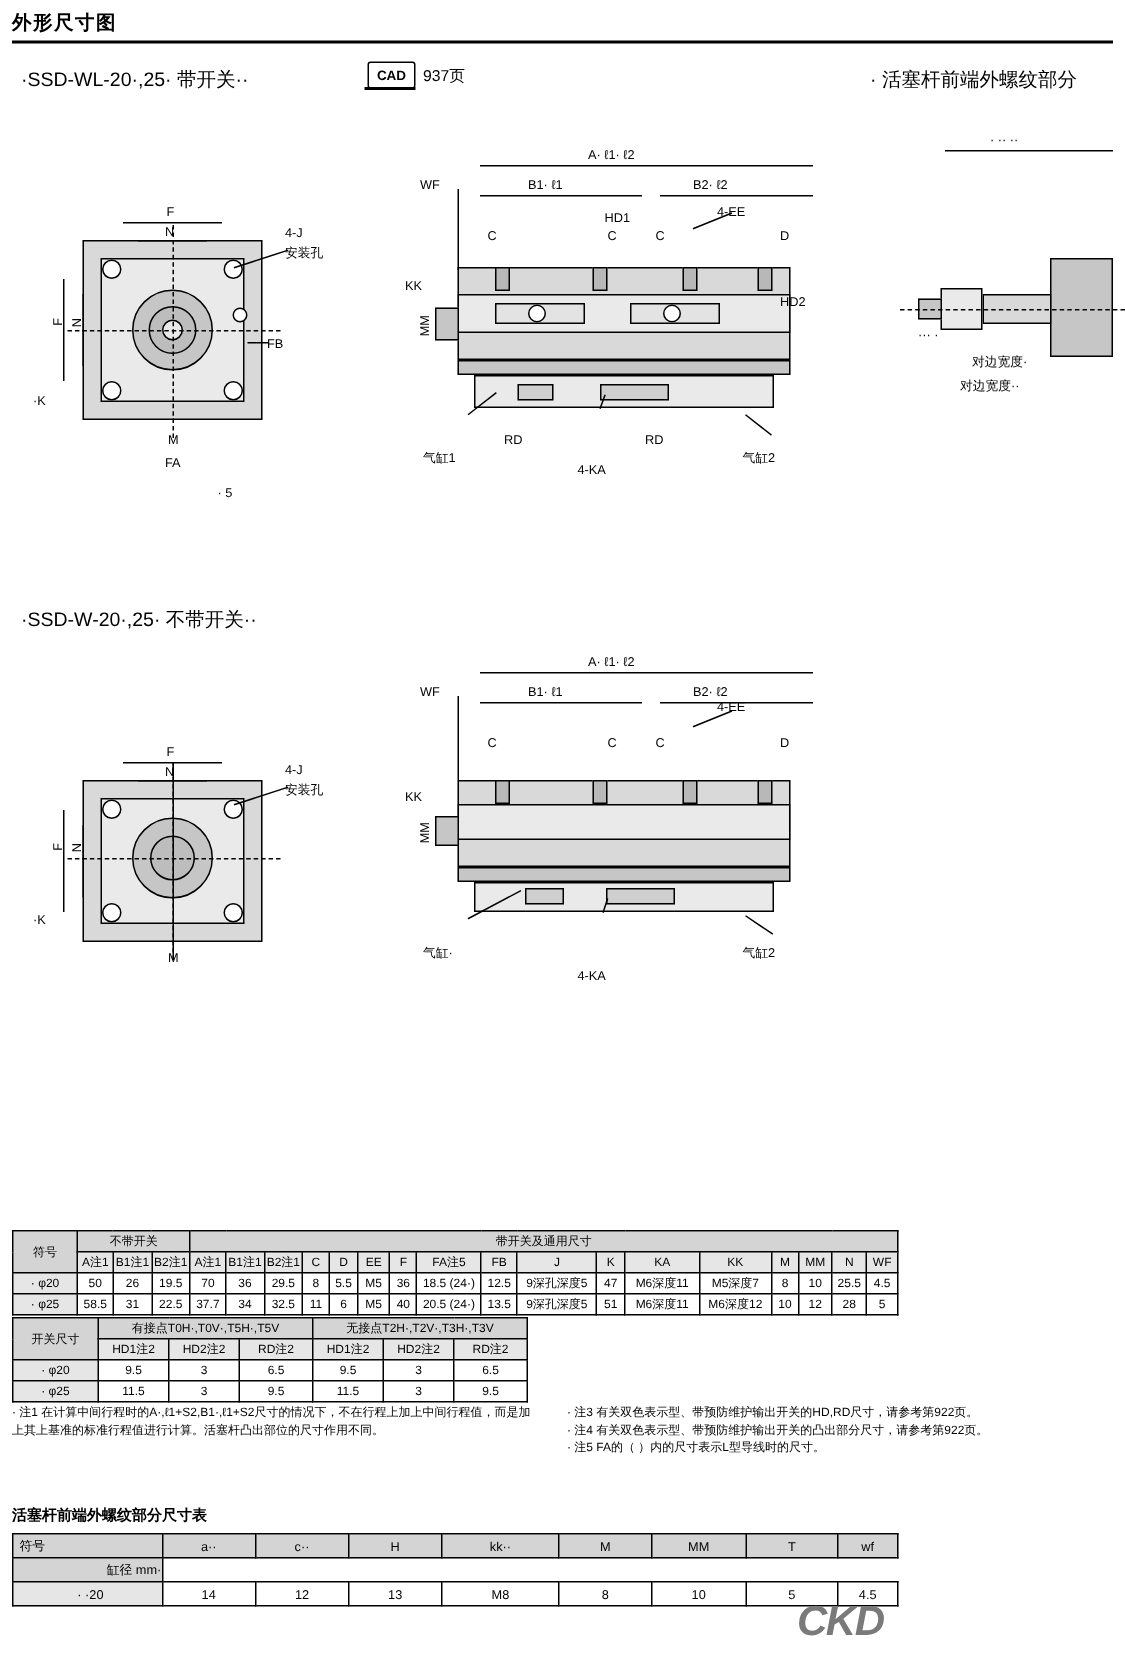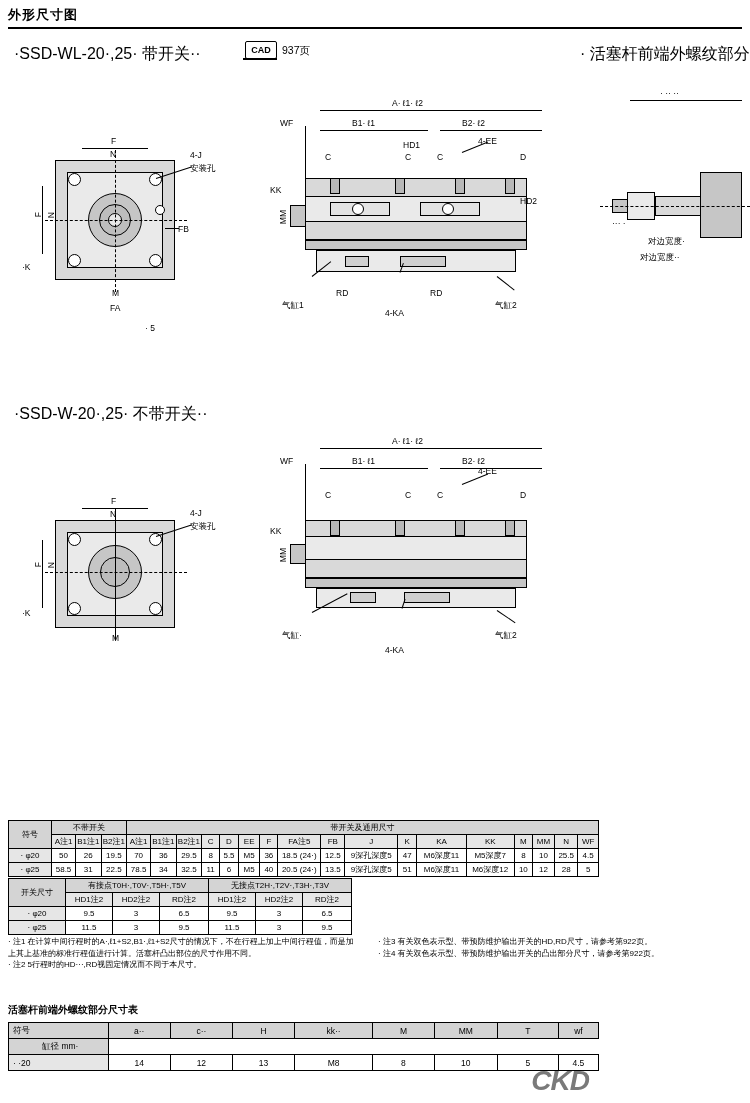--- a/index.html
+++ b/index.html
@@ -8,21 +8,21 @@
     font-family:"Liberation Sans","DejaVu Sans",sans-serif;
     color:#000;position:relative;overflow:hidden;
   }
   .page{position:relative;width:599px;height:1103px;}
 
   
   .title-bar{position:absolute;left:8px;top:6px;width:734px;}
   .title-txt{font-size:13px;font-weight:bold;letter-spacing:1px;}
   .title-rule{border-bottom:2px solid #000;margin-top:3px;width:734px;}
 
-  .model-line{position:absolute;font-size:16px;white-space:nowrap;text-align:center;}
+  .model-line{position:absolute;font-size:13px;white-space:nowrap;text-align:center;}
   .cad-box{
     position:absolute;border:1px solid #000;border-radius:2px;
     width:30px;height:16px;font-size:9px;font-weight:bold;
     display:flex;align-items:center;justify-content:center;background:#fff;
   }
   .cad-base{position:absolute;background:#000;height:2px;}
   .cad-pg{position:absolute;font-size:10.5px;}
 
   
   .dwg{position:absolute;}
@@ -279,21 +279,21 @@
       <td>8</td>
       <td>10</td>
       <td>25.5</td>
       <td>4.5</td>
     </tr>
     <tr>
       <td class="hd2">· φ25</td>
       <td>58.5</td>
       <td>31</td>
       <td>22.5</td>
-      <td>78.5</td>
+      <td>37.7</td>
       <td>34</td>
       <td>32.5</td>
       <td>11</td>
       <td>6</td>
       <td>M5</td>
       <td>40</td>
       <td>20.5 (24·)</td>
       <td>13.5</td>
       <td>9深孔深度5</td>
       <td>51</td>
@@ -338,49 +338,49 @@
       <td>9.5</td>
       <td>11.5</td>
       <td>3</td>
       <td>9.5</td>
     </tr>
   </tbody>
     </table>
 
   <div class="notes" style="left:8px;top:936px;width:352px;">
     <div>· 注1 在计算中间行程时的A·,ℓ1+S2,B1·,ℓ1+S2尺寸的情况下，不在行程上加上中间行程值，而是加上其上基准的标准行程值进行计算。活塞杆凸出部位的尺寸作用不同。</div>
-    <div>· 注2 5行程时的HD···,RD视固定情况而不同于本尺寸。</div>
   </div>
   <div class="notes" style="left:378px;top:936px;width:364px;">
     <div>· 注3 有关双色表示型、带预防维护输出开关的HD,RD尺寸，请参考第922页。</div>
     <div>· 注4 有关双色表示型、带预防维护输出开关的凸出部分尺寸，请参考第922页。</div>
+    <div>· 注5 FA的（ ）内的尺寸表示L型导线时的尺寸。</div>
   </div>
 
   <div class="sect-title">活塞杆前端外螺纹部分尺寸表</div>
   <table class="t2">
     <tbody>
         <tr>
       <td class="hd" style="width:120px;text-align:left;padding-left:4px;">
         <span>符号</span>
       </td>
       <td class="hd" style="width:78px;">a··</td>
       <td class="hd" style="width:78px;">c··</td>
       <td class="hd" style="width:78px;">H</td>
       <td class="hd" style="width:98px;">kk··</td>
       <td class="hd" style="width:78px;">M</td>
       <td class="hd" style="width:78px;">MM</td>
       <td class="hd" style="width:78px;">T</td>
       <td class="hd" style="width:48px;">wf</td>
     </tr>
     <tr>
-      <td class="hd" style="text-align:center;padding-left:4px;">缸径 mm·</td>
+      <td class="hd" style="text-align:right;padding-left:4px;">缸径 mm·</td>
       <td colspan="8" style="border:none;"></td>
     </tr>
     <tr>
-      <td class="hd2" style="text-align:left;padding-left:4px;">· ·20</td>
+      <td class="hd2" style="text-align:center;padding-left:4px;">· ·20</td>
       <td>14</td>
       <td>12</td>
       <td>13</td>
       <td>M8</td>
       <td>8</td>
       <td>10</td>
       <td>5</td>
       <td>4.5</td>
     </tr>
   </tbody>

